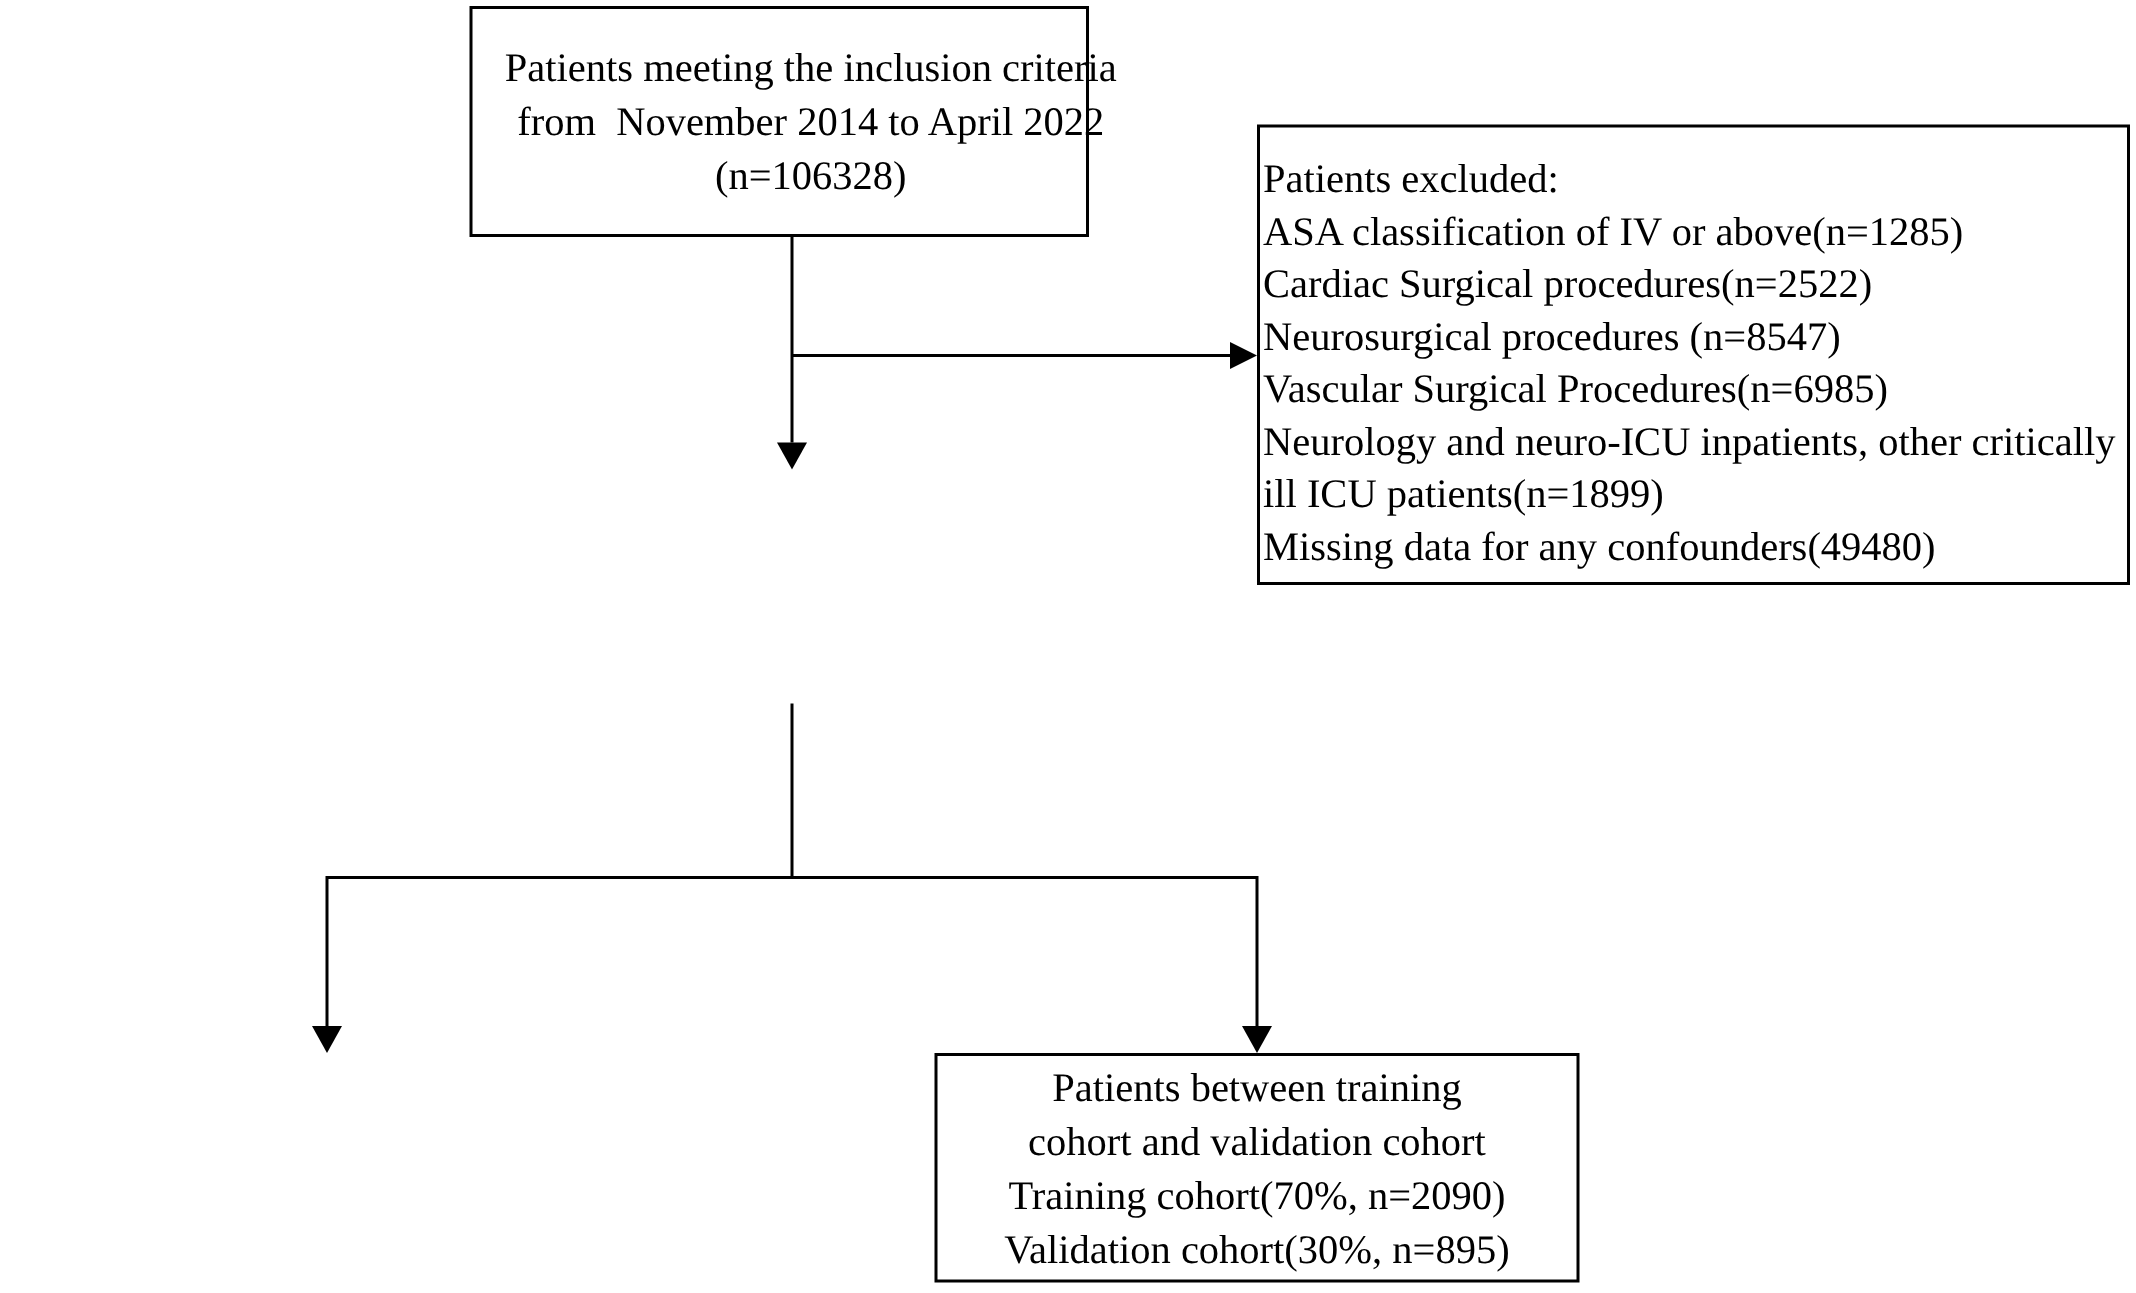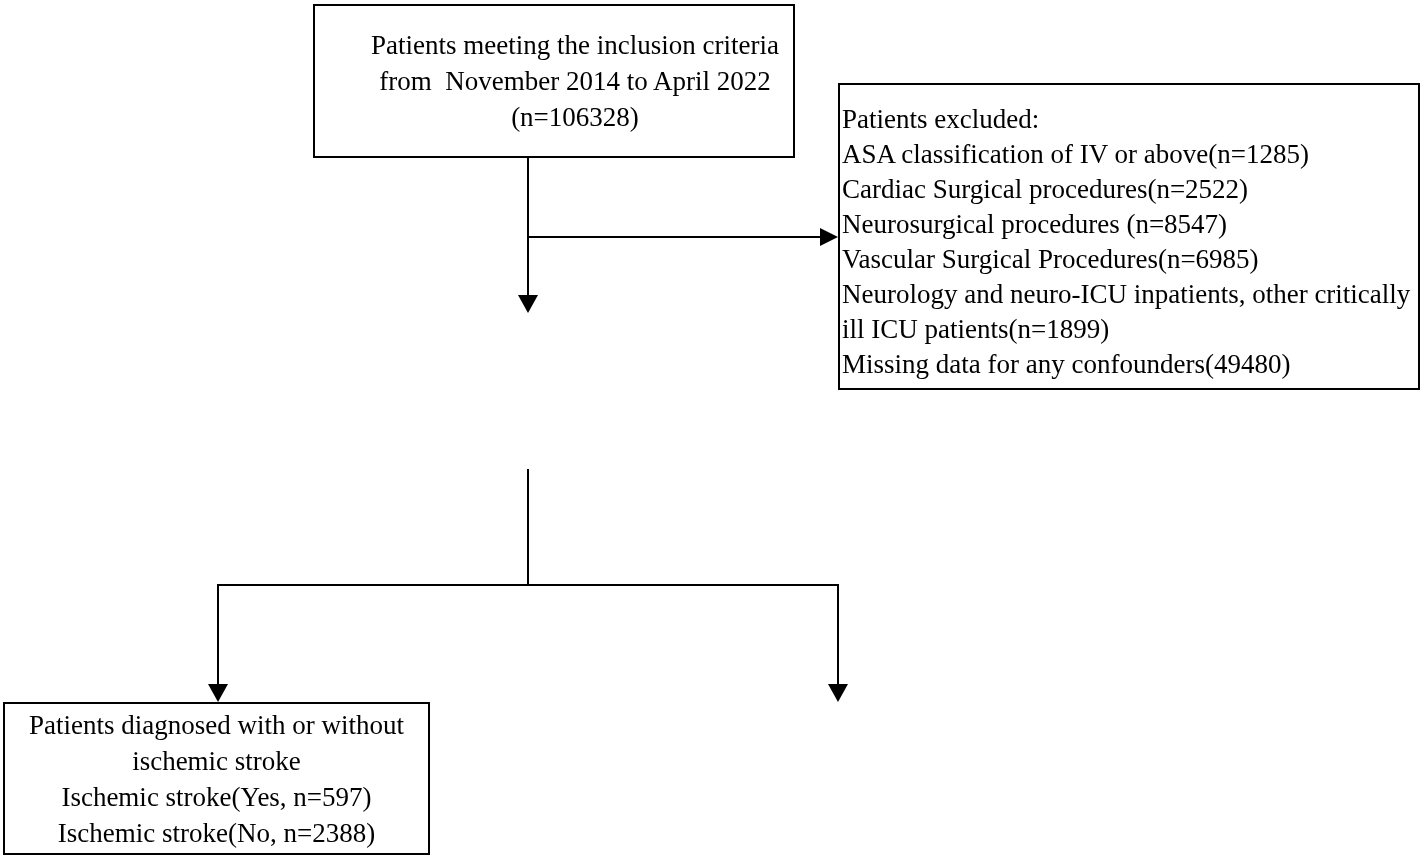--- a/index.html
+++ b/index.html
@@ -32,21 +32,21 @@
     white-space: pre;
   }
   .box--left {
     justify-content: flex-start;
     align-items: center;
     text-align: left;
     line-height: 35px;
     padding-left: 2px;
     padding-top: 10px;
   }
-  .box-inclusion  { left: 313px; top: 4px;   width: 482px; height: 154px; padding-left: 42px; }
+  .box-inclusion  { left: 313px; top: 4px;   width: 413px; height: 154px; padding-left: 42px; }
   .box-excluded   { left: 838px; top: 83px;  width: 582px; height: 307px; }
   .box-analyzed   { left: 315px; top: 313px; width: 427px; height: 156px; }
   .box-stroke     { left: 3px;   top: 702px; width: 427px; height: 153px; }
   .box-cohort     { left: 623px; top: 702px; width: 430px; height: 153px; }
 
   .line {
     position: absolute;
     background: var(--ink);
   }
   .line-v1    { left: 527px; top: 158px; width: 2px;   height: 137px; }
@@ -87,25 +87,25 @@
   <div class="box box--left box-excluded">Patients excluded:
 ASA classification of IV or above(n=1285)
 Cardiac Surgical procedures(n=2522)
 Neurosurgical procedures (n=8547)
 Vascular Surgical Procedures(n=6985)
 Neurology and neuro-ICU inpatients, other critically
 ill ICU patients(n=1899)
 Missing data for any confounders(49480)</div>
 
 
-  <div class="box box-stroke">Patients diagnosed with or without
-ischemic stroke
-Ischemic stroke(Yes, n=597)
-Ischemic stroke(No, n=2388)</div>
 
+  <div class="box box-cohort">Patients between training
+cohort and validation cohort
+Training cohort(70%, n=2090)
+Validation cohort(30%, n=895)</div>
 
   <div class="line line-v1"></div>
   <div class="arrow-down arrow-into-analyzed"></div>
 
   <div class="line line-h1"></div>
   <div class="arrow-right arrow-into-excluded"></div>
 
   <div class="line line-v2"></div>
   <div class="line line-split"></div>
 

